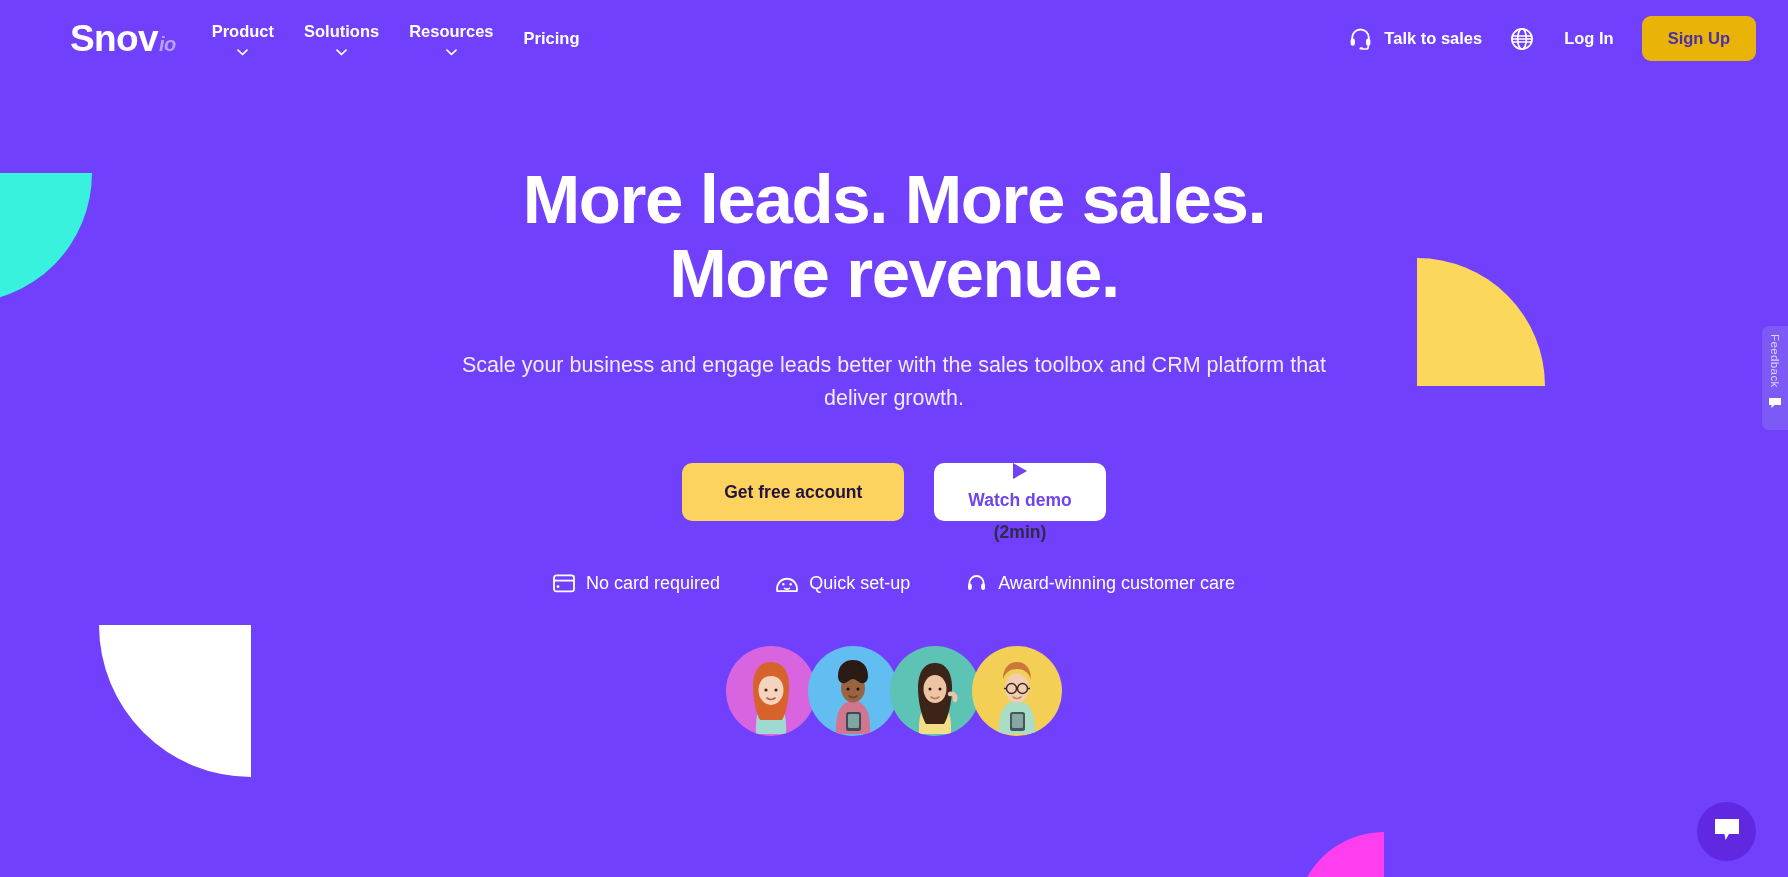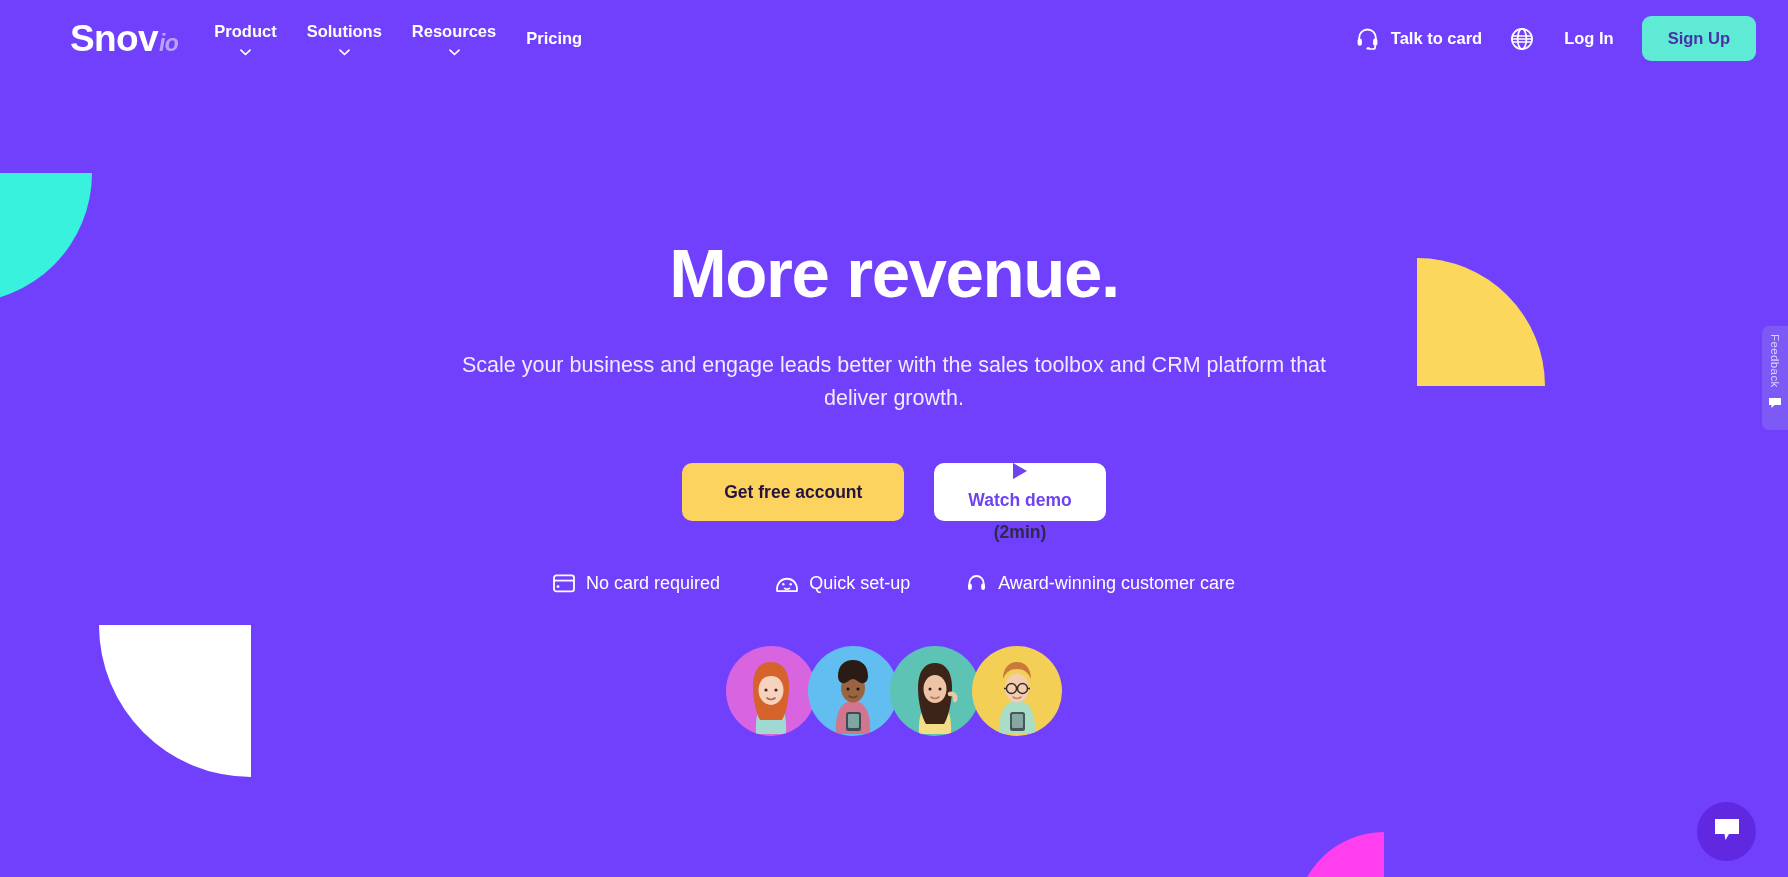--- a/index.html
+++ b/index.html
@@ -71,21 +71,21 @@
     align-items: baseline;
     font-size: 37px;
     font-weight: 700;
     letter-spacing: -0.6px;
     color: #ffffff;
     margin-right: 36px;
     cursor: pointer;
     user-select: none;
   }
   .logo-sub {
-    font-size: 23px;
+    font-size: 20px;
     font-style: italic;
     font-weight: 700;
     color: #b9a2fb;
     margin-left: 1px;
   }
 
   .nav { display: flex; align-items: center; gap: 30px; }
 
   .nav-item {
     display: flex;
@@ -133,21 +133,21 @@
   .login-link {
     color: #ffffff;
     font-size: 16.5px;
     font-weight: 700;
     cursor: pointer;
     margin-right: 28px;
     white-space: nowrap;
   }
 
   .signup-btn {
-    background: #5eead4;
+    background: #eab308;
     color: #4b2fa8;
     font-size: 16.5px;
     font-weight: 700;
     border: none;
     border-radius: 9px;
     padding: 13px 26px;
     cursor: pointer;
     font-family: inherit;
     white-space: nowrap;
   }
@@ -362,42 +362,42 @@
     <div class="talk-to-sales">
       <span class="icon-headset">
         <svg width="25" height="25" viewBox="0 0 25 25">
           <path d="M4.2 15.2v-3.4a8.3 8.3 0 0 1 16.6 0v3.4" fill="none" stroke="#fff" stroke-width="1.9" stroke-linecap="round"></path>
           <rect x="2.6" y="12.6" width="4.3" height="7.2" rx="2.1" fill="#fff"></rect>
           <rect x="18.1" y="12.6" width="4.3" height="7.2" rx="2.1" fill="#fff"></rect>
           <path d="M20.2 19.9v1.1a2 2 0 0 1-2 2h-3.1" fill="none" stroke="#fff" stroke-width="1.7" stroke-linecap="round"></path>
           <rect x="11.5" y="21.2" width="3.6" height="2.4" rx="1.2" fill="#fff"></rect>
         </svg>
       </span>
-      <span>Talk to card</span>
+      <span>Talk to sales</span>
     </div>
 
     <span class="icon-globe">
       <svg width="24" height="24" viewBox="0 0 24 24">
         <circle cx="12" cy="12" r="10.1" fill="none" stroke="#fff" stroke-width="1.7"></circle>
         <ellipse cx="12" cy="12" rx="4.4" ry="10.1" fill="none" stroke="#fff" stroke-width="1.7"></ellipse>
         <path d="M2.3 9h19.4M2.3 15h19.4M1.9 12h20.2" fill="none" stroke="#fff" stroke-width="1.7"></path>
       </svg>
     </span>
 
     <span class="login-link">Log In</span>
 
     <button class="signup-btn">Sign Up</button>
 
   </div>
 </header>
 
 <main class="hero">
 
   <h1 class="hero-title">
-    <br>
+    <span>More leads. More sales.</span><br>
     <span>More revenue.</span>
   </h1>
 
   <p class="hero-sub">Scale your business and engage leads better with the sales toolbox and CRM platform that deliver growth.</p>
 
   <div class="cta-row">
     <button class="btn-primary">Get free account</button>
     <button class="btn-secondary">
       <span class="play-tri"></span>
       <span class="wd-label">Watch demo</span>

